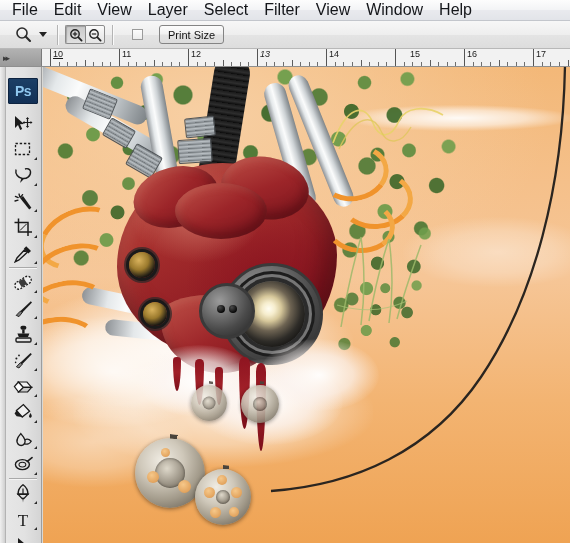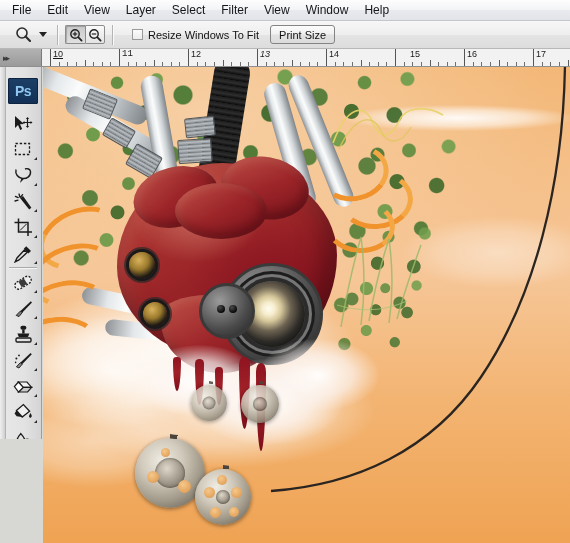--- a/index.html
+++ b/index.html
@@ -33,21 +33,21 @@
     height: 21px;
     background: linear-gradient(to bottom, #fdfdfd 0%, #f3f4f6 48%, #e9eaee 52%, #e2e4e9 100%);
     border-bottom: 1px solid #c3c6cc;
     display: flex;
     align-items: center;
     padding-left: 4px;
     box-sizing: border-box;
   }
   .menu-item {
     padding: 2px 8px;
-    font-size: 12px;
+    font-size: 16px;
     color: #14161a;
     line-height: 14px;
     white-space: nowrap;
     cursor: default;
   }
 
   
   .optionsbar {
     position: absolute;
     left: 0; top: 21px;
@@ -164,21 +164,21 @@
     color: #1a1a1a;
     font-family: "Liberation Sans", sans-serif;
     line-height: 9px;
   }
 
   
   .toolbox {
     position: absolute;
     left: 0; top: 67px;
     width: 42px;
-    height: 372px;
+    height: 476px;
     background: linear-gradient(to right,#e8e8e8 0%,#e2e2e2 60%,#d4d4d4 100%);
     border-right: 1px solid #9d9d9d;
     box-sizing: border-box;
     overflow: hidden;
   }
   .tb-gripbar {
     position: absolute;
     left: 0; top: 0; width: 6px; height: 476px;
     background: linear-gradient(to right,#f0f0f0,#cfcfcf);
     border-right: 1px solid #b3b3b3;
@@ -418,21 +418,20 @@
           <line x1="3.8" y1="6" x2="8.2" y2="6" stroke="#222" stroke-width="1.2"></line>
           <line x1="9.2" y1="9.2" x2="12.6" y2="12.6" stroke="#222" stroke-width="1.8" stroke-linecap="round"></line>
         </svg>
       </div>
     </div>
 
     <div class="opt-sep"></div>
 
     <div class="opt-check">
       <span class="chk"></span>
-      <span class="opt-label">Resize Windows To Fit</span>
     </div>
 
 
     <div class="opt-btn">Print Size</div>
   </div>
 
   <div class="ruler-h">
     <div class="ruler-corner">
       <span class="corner-chevrons">▸▸</span>
     </div>
@@ -440,21 +439,21 @@
         <div class="rtick major" style="left: 8px;"></div>
         <div class="rlabel" style="left: 11px; text-decoration: underline;">10</div>
         <div class="rtick minor" style="left: 16.625px;"></div>
         <div class="rtick minor" style="left: 25.25px;"></div>
         <div class="rtick minor" style="left: 33.875px;"></div>
         <div class="rtick mid" style="left: 42.5px;"></div>
         <div class="rtick minor" style="left: 51.125px;"></div>
         <div class="rtick minor" style="left: 59.75px;"></div>
         <div class="rtick minor" style="left: 68.375px;"></div>
         <div class="rtick major" style="left: 77px;"></div>
-        <div class="rlabel" style="left: 80px; font-family: Liberation Mono, monospace;">11</div>
+        <div class="rlabel" style="left: 80px;">11</div>
         <div class="rtick minor" style="left: 85.625px;"></div>
         <div class="rtick minor" style="left: 94.25px;"></div>
         <div class="rtick minor" style="left: 102.875px;"></div>
         <div class="rtick mid" style="left: 111.5px;"></div>
         <div class="rtick minor" style="left: 120.125px;"></div>
         <div class="rtick minor" style="left: 128.75px;"></div>
         <div class="rtick minor" style="left: 137.375px;"></div>
         <div class="rtick major" style="left: 146px;"></div>
         <div class="rlabel" style="left: 149px;">12</div>
         <div class="rtick minor" style="left: 154.625px;"></div>

